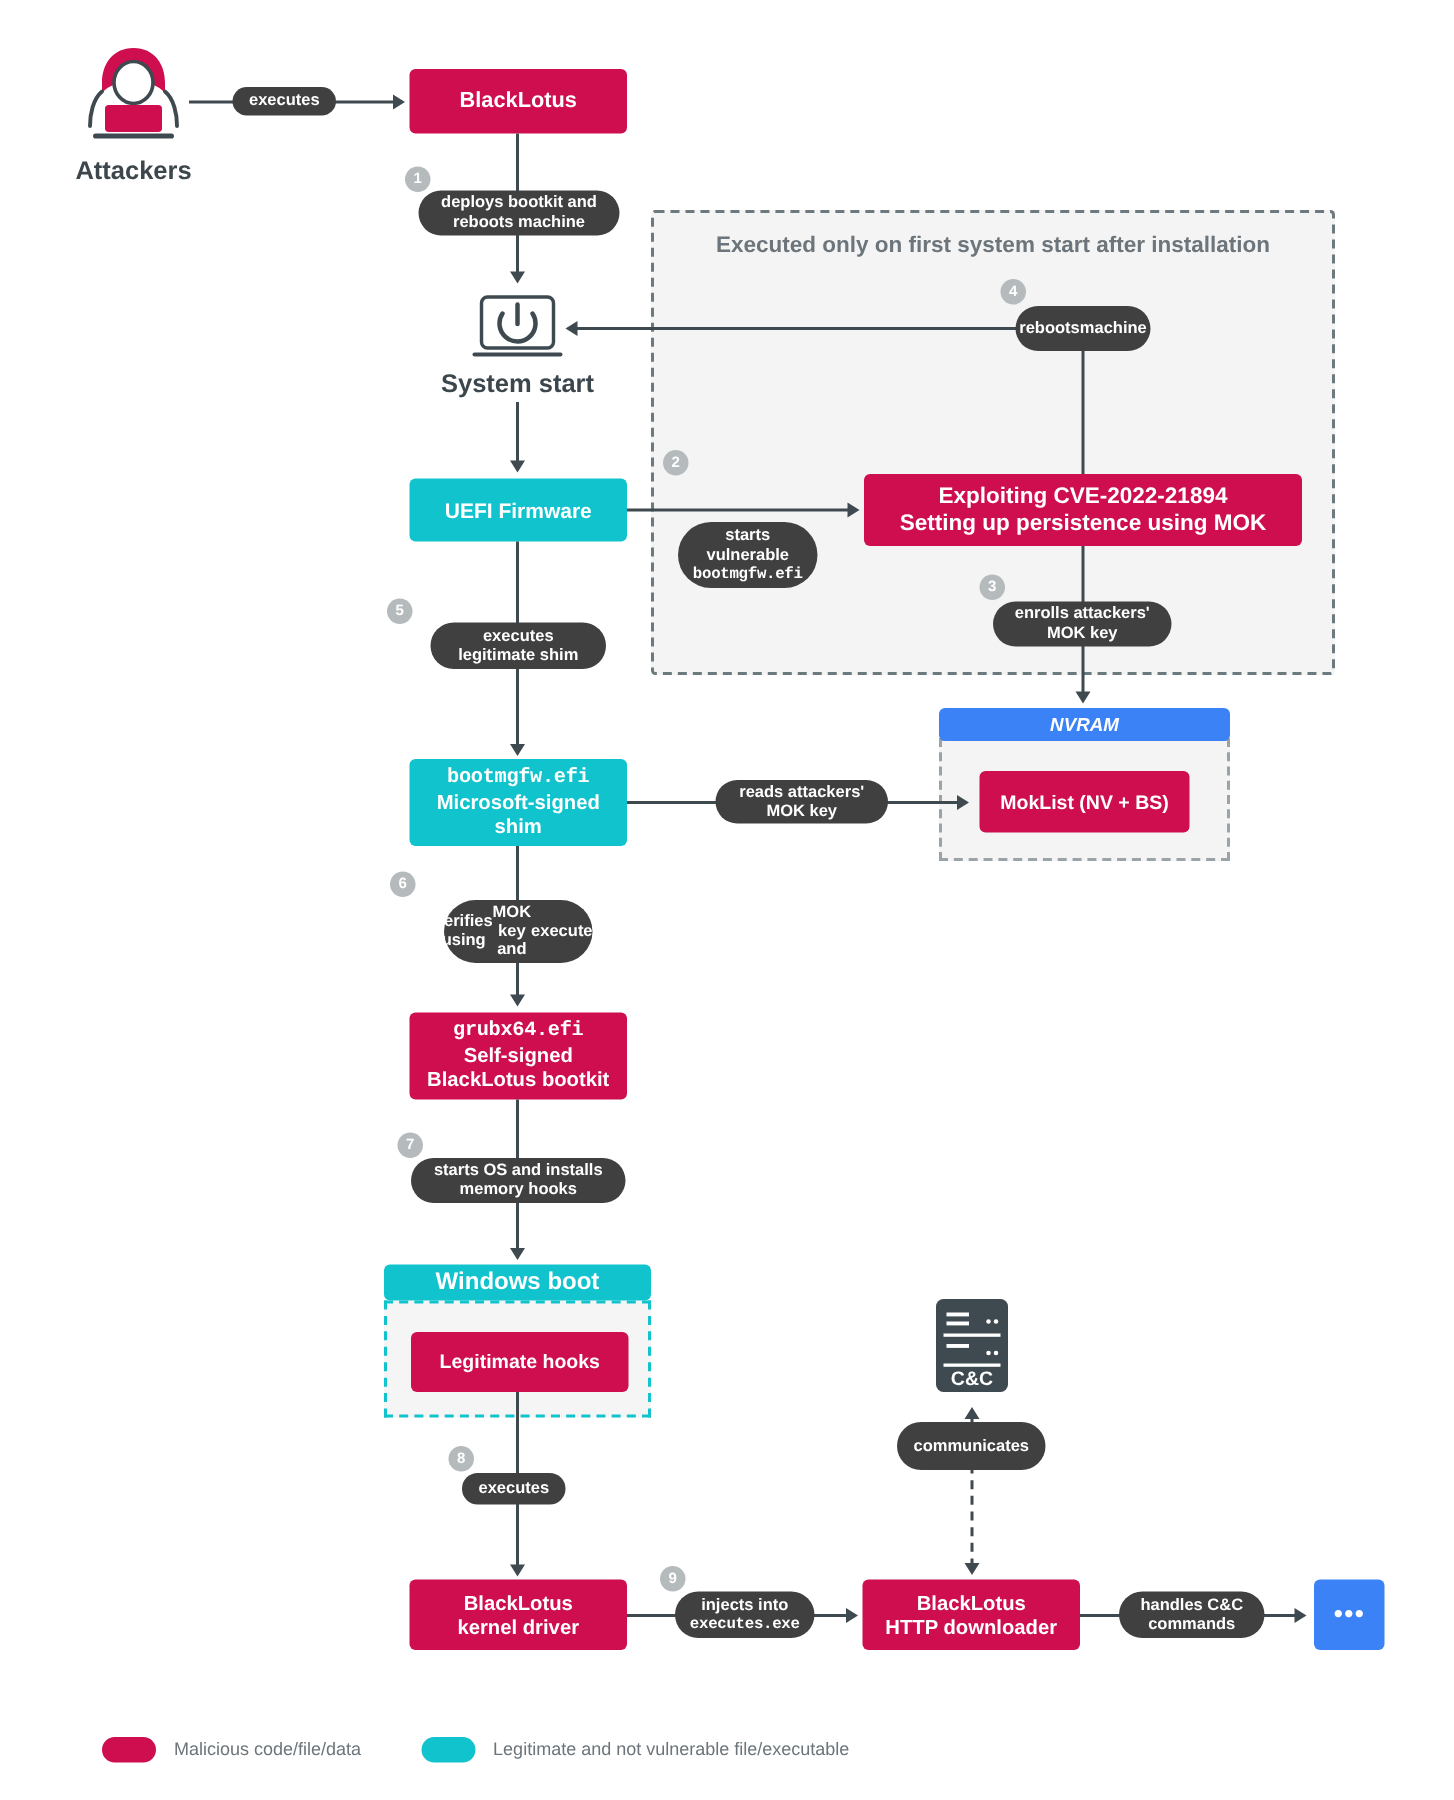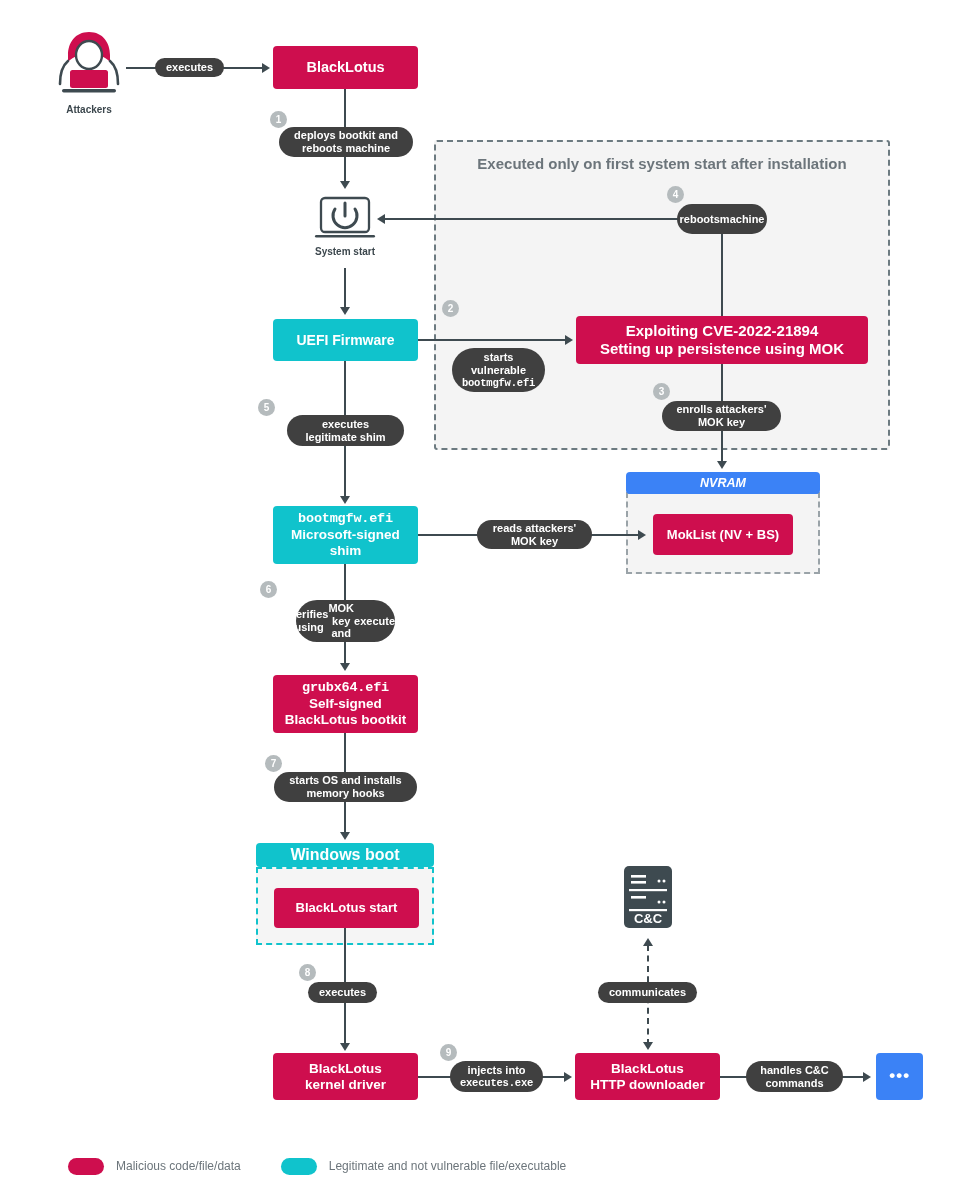--- a/index.html
+++ b/index.html
@@ -50,21 +50,21 @@
 
   
   .region{
     border:2px dashed #6c7a80;background:#f4f4f4;border-radius:3px;z-index:0;
   }
   .region-title{font-size:15px;font-weight:bold;color:#6c757b;}
   .nv-inner{border:2px dashed #9aa3a8;background:#f4f4f4;z-index:0;}
   .winboot-inner{border:2px dashed #10c3cc;background:#f5f5f5;z-index:0;}
 
   
-  .caption{font-size:10px;font-weight:bold;color:#3c474d;text-align:center;}
+  .caption{font-size:17px;font-weight:bold;color:#3c474d;text-align:center;}
 
   
   .legend-swatch{width:36px;height:17px;border-radius:999px;}
   .legend-text{font-size:12px;color:#6c757b;}
 
   
   .icon-wrap{display:block;}
 </style>
 </head>
 <body>
@@ -222,21 +222,21 @@
   <div class="abs pill" style="left:274px;top:772px;width:143px;height:30px;flex-direction:column;">
     <span>starts OS and installs</span>
     <span>memory hooks</span>
   </div>
 
   <div class="abs box leg" style="left:256px;top:843px;width:178px;height:24px;font-size:16px;z-index:2;">
     <span>Windows boot</span>
   </div>
   <div class="abs winboot-inner" style="left:256px;top:867px;width:178px;height:78px;"></div>
   <div class="abs box mal" style="left:274px;top:888px;width:145px;height:40px;font-size:13px;z-index:2;">
-    <span>BlackLotus start</span>
+    <span>Legitimate hooks</span>
   </div>
 
   <div class="abs ln v" style="left:344px;top:928px;height:118px;"></div>
   <div class="abs arrowhead ah-down" style="left:340px;top:1043px;"></div>
   <div class="abs badge" style="left:299px;top:964px;">
     <span>8</span>
   </div>
   <div class="abs pill" style="left:308px;top:982px;height:21px;">
     <span>executes</span>
   </div>
@@ -257,21 +257,21 @@
   </div>
 
   <div class="abs box mal" style="left:575px;top:1053px;width:145px;height:47px;font-size:13.5px;flex-direction:column;">
     <span>BlackLotus</span>
     <span>HTTP downloader</span>
   </div>
 
   <div class="abs dash-v" style="left:647px;top:945px;height:100px;"></div>
   <div class="abs arrowhead ah-up" style="left:643px;top:938px;"></div>
   <div class="abs arrowhead ah-down" style="left:643px;top:1042px;"></div>
-  <div class="abs pill" style="left:598px;top:982px;height:21px;">
+  <div class="abs pill" style="left:598px;top:948px;height:32px;">
     <span>communicates</span>
   </div>
 
   <div class="abs icon-wrap" style="left:624px;top:866px;width:48px;height:62px;">
     <svg width="48" height="62" viewBox="0 0 48 62">
       <rect x="0" y="0" width="48" height="62" rx="5" fill="#3e4a50"></rect>
       <rect x="7" y="9" width="15" height="2.6" fill="#ffffff"></rect>
       <rect x="7" y="15" width="15" height="2.6" fill="#ffffff"></rect>
       <circle cx="35" cy="15" r="1.5" fill="#ffffff"></circle>
         <circle cx="40" cy="15" r="1.5" fill="#ffffff"></circle>

